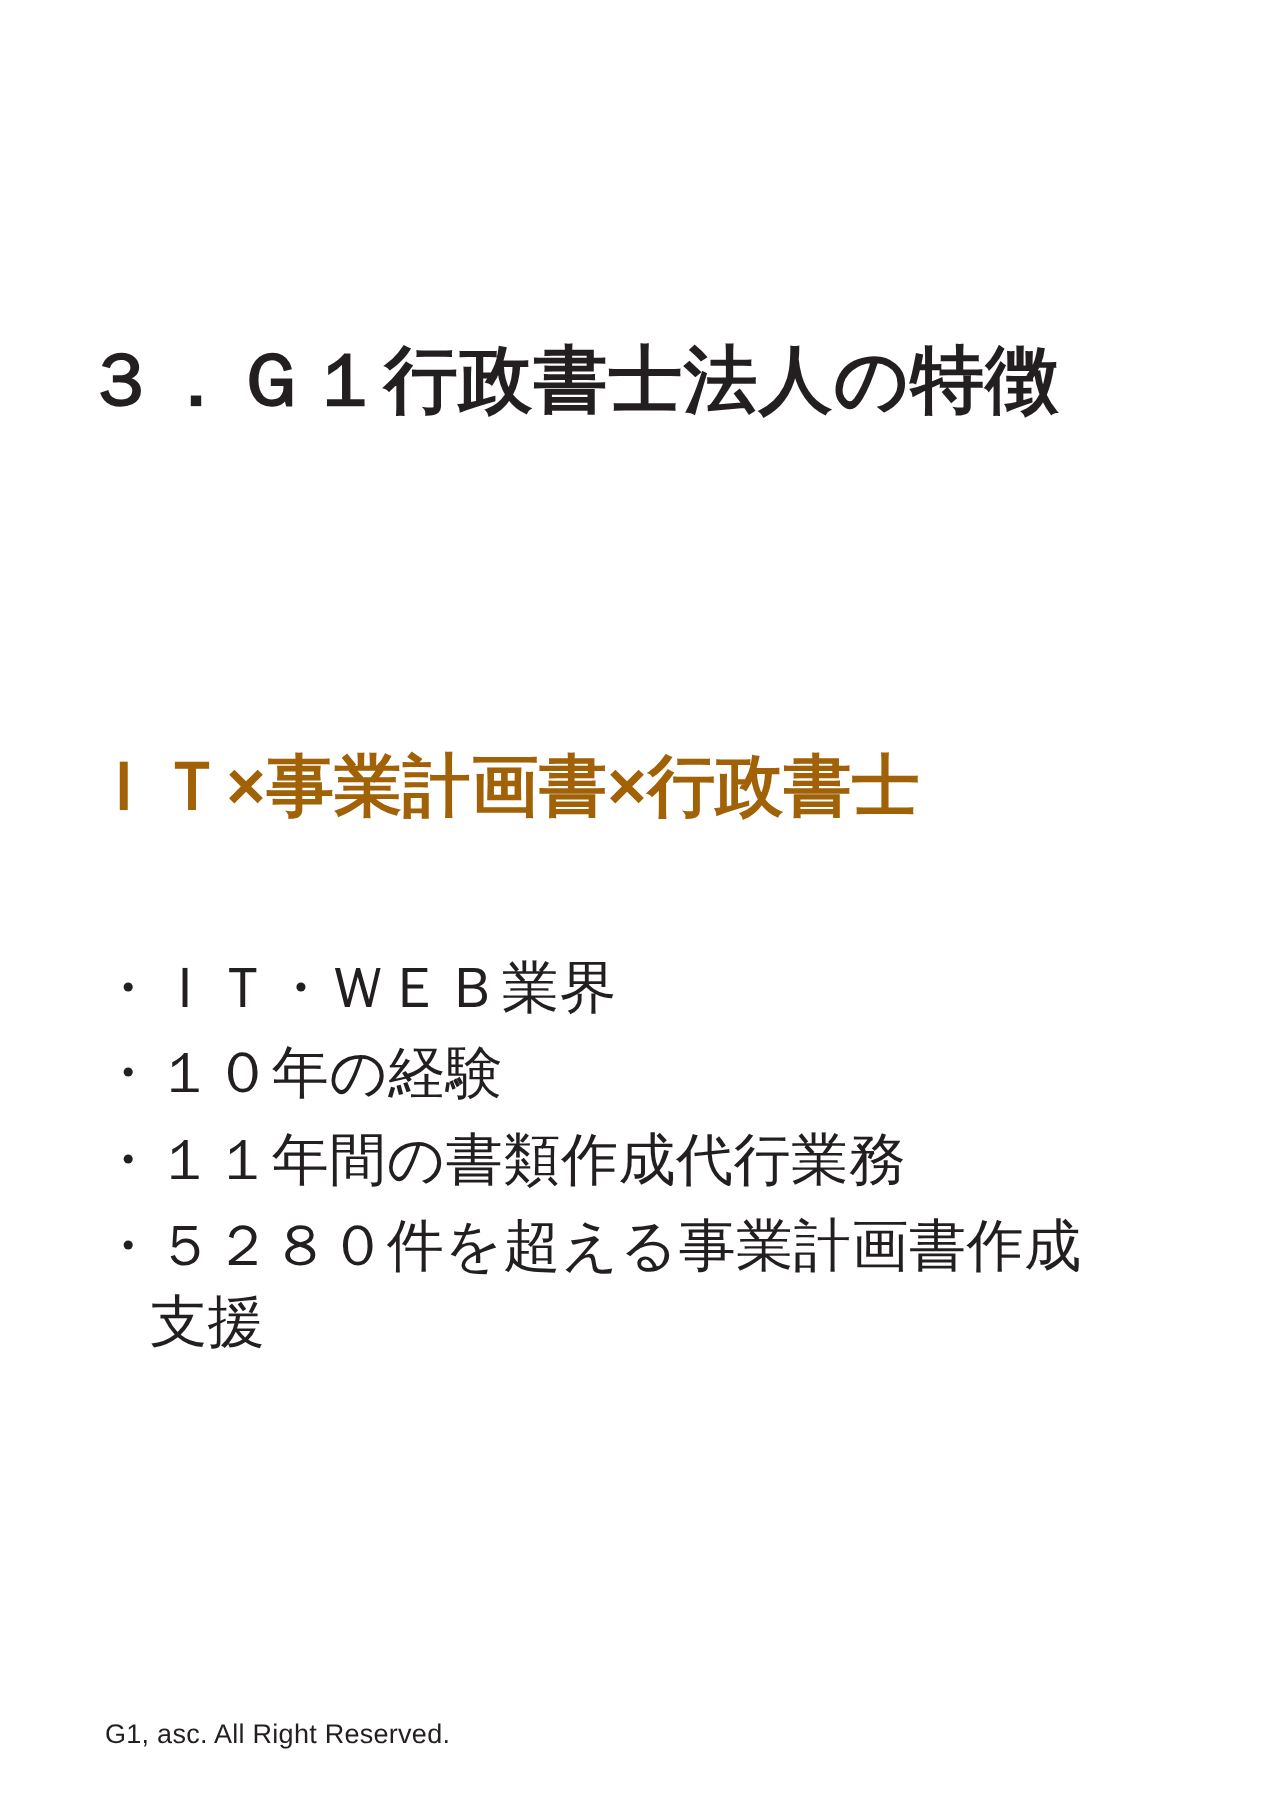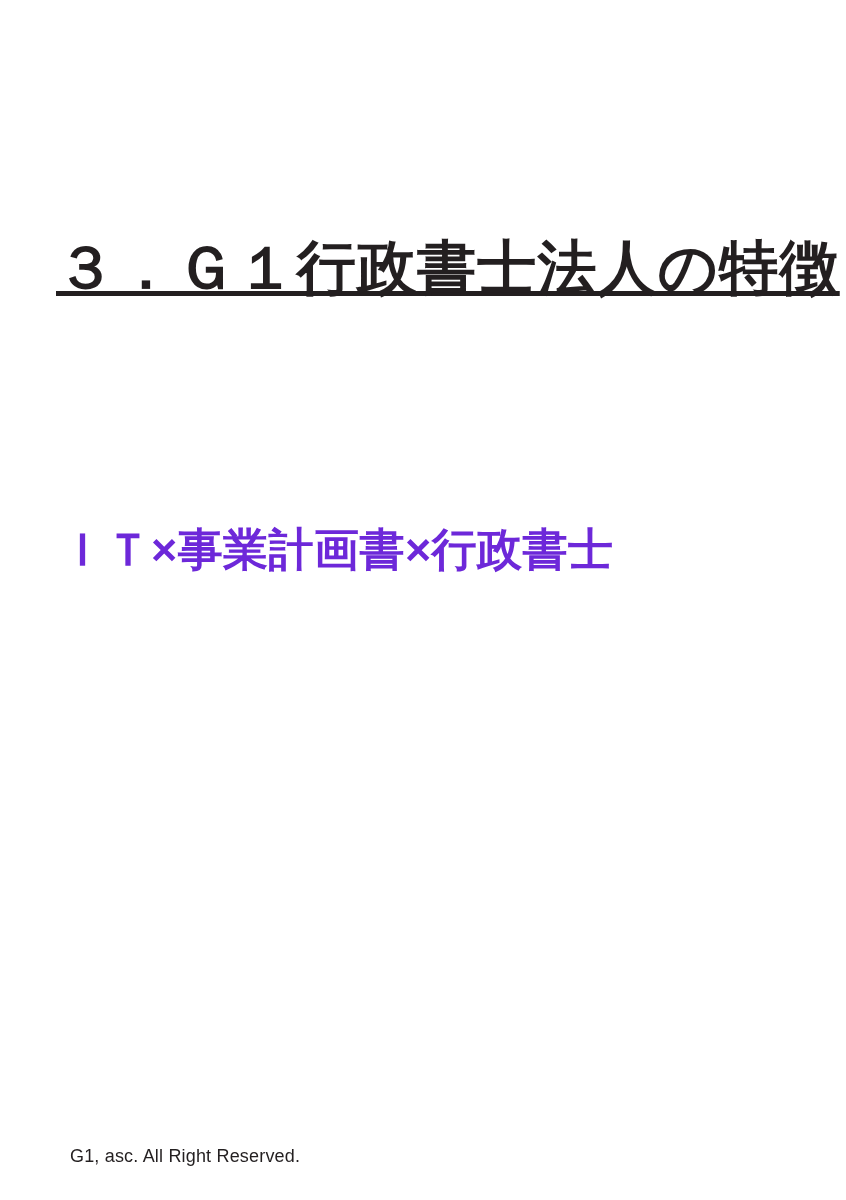--- a/index.html
+++ b/index.html
@@ -17,37 +17,36 @@
   }
   .slide {
     position: absolute;
     inset: 0;
     padding: 0;
   }
   .heading {
     position: absolute;
     left: 56px;
     top: 190px;
-    font-size: 59px;
+    font-size: 49px;
     font-weight: bold;
     letter-spacing: 0.02em;
     line-height: 1.3;
     color: #231f20;
     white-space: nowrap;
-    text-decoration: underline;
   }
   .subheading {
     position: absolute;
     left: 60px;
-    top: 484px;
+    top: 458px;
     font-size: 45px;
     font-weight: bold;
     letter-spacing: 0.01em;
     line-height: 1.3;
-    color: #6d28d9;
+    color: #a16207;
     white-space: nowrap;
   }
   .bullet-list {
     position: absolute;
     left: 66px;
     top: 634px;
     width: 740px;
     list-style: none;
     margin: 0;
     padding: 0;
@@ -77,16 +76,31 @@
 </style>
 </head>
 <body>
 
 <div class="slide">
 
   <h1 class="heading">３．Ｇ１行政書士法人の特徴</h1>
 
   <h2 class="subheading">ＩＴ×事業計画書×行政書士</h2>
 
+  <ul class="bullet-list">
+    <li>
+      <span>・ＩＴ・ＷＥＢ業界</span>
+    </li>
+    <li>
+      <span>・１０年の経験</span>
+    </li>
+    <li>
+      <span>・１１年間の書類作成代行業務</span>
+    </li>
+    <li>
+      <span>・５２８０件を超える事業計画書作成</span>
+      <span class="wrap-indent">支援</span>
+    </li>
+  </ul>
 
   <div class="footer">G1, asc. All Right Reserved.</div>
 
 </div>
 
 </body></html>

